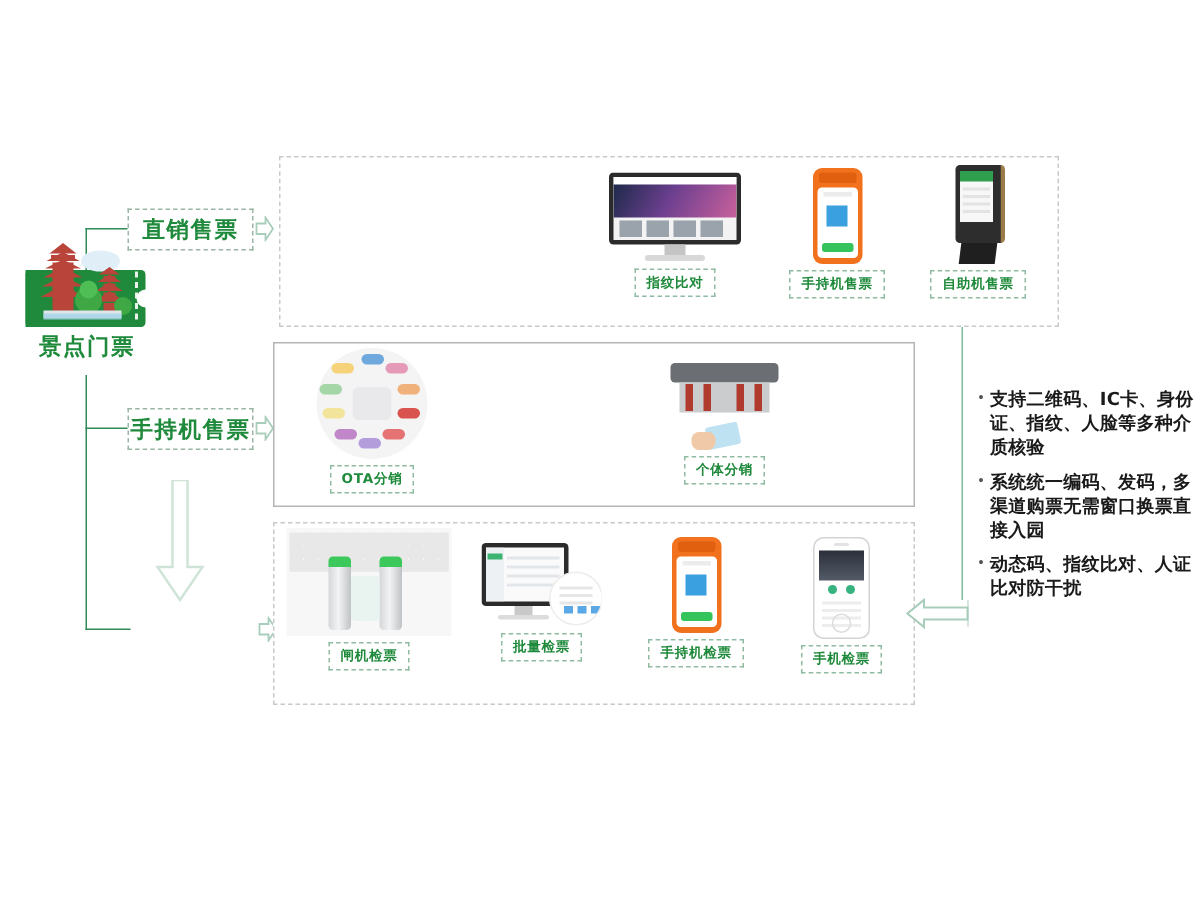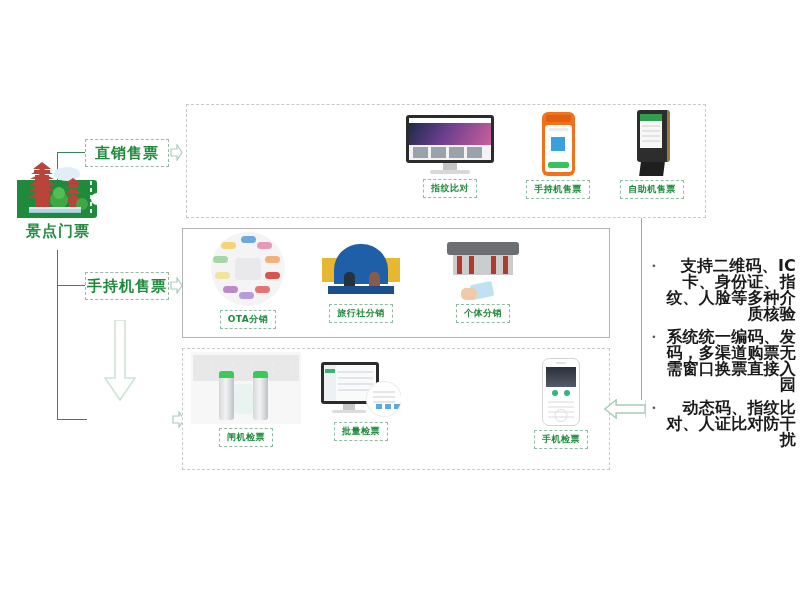--- a/index.html
+++ b/index.html
@@ -61,23 +61,22 @@
 
   
   #feature-panel{
     position:absolute;left:648px;top:258px;width:148px;
   }
   .feature-row{display:flex;margin-bottom:7px;}
   .feature-bullet{
     color:#555;font-size:9px;line-height:16px;width:12px;flex:none;text-align:center;
   }
   .feature-text{
-    color:#1a1a1a;font-size:16px;line-height:16px;font-weight:bold;
+    color:#1a1a1a;font-size:12px;line-height:16px;font-weight:bold;
     letter-spacing:.2px;
-    text-align:right;
   }
 
   
   .pic{position:relative;overflow:hidden;}
 
   
   .booth{width:95px;height:62px;background:linear-gradient(#b9b0a4,#cdc6bb 45%,#9b948a);}
   .booth .roof{position:absolute;left:4px;top:2px;right:4px;height:15px;background:#8e8377;}
   .booth .sign{position:absolute;left:30px;top:3px;width:50px;height:11px;background:#c4241f;}
   .booth .wall{position:absolute;left:6px;top:18px;right:6px;height:30px;background:#d7d0c4;}
@@ -312,31 +311,20 @@
       <div class="dot" style="background:#e57373;left:44px;top:54px;"></div>
       <div class="dot" style="background:#b39ddb;left:28px;top:60px;"></div>
       <div class="dot" style="background:#c188c9;left:12px;top:54px;"></div>
       <div class="dot" style="background:#f2e49a;left:4px;top:40px;"></div>
       <div class="dot" style="background:#a5d6a7;left:2px;top:24px;"></div>
       <div class="dot" style="background:#f6d37a;left:10px;top:10px;"></div>
     </div>
     <div class="item-label">OTA分销</div>
   </div>
 
-  <div class="item" style="left:315px;top:238px;width:92px;">
-    <div class="item-visual pic agency" style="width:78px;height:62px;">
-      <div class="shelfL"></div>
-        <div class="shelfR"></div>
-        <div class="back"></div>
-      <div class="p1"></div>
-        <div class="p2"></div>
-        <div class="desk"></div>
-    </div>
-    <div class="item-label">旅行社分销</div>
-  </div>
 
   <div class="item" style="left:438px;top:238px;width:90px;">
     <div class="item-visual pic temple" style="width:80px;height:62px;">
       <div class="roof2"></div>
       <div class="wallT"></div>
       <div class="pill" style="left:14px;"></div>
         <div class="pill" style="left:26px;"></div>
       <div class="pill" style="left:48px;"></div>
         <div class="pill" style="left:60px;"></div>
       <div class="card"></div>
@@ -377,20 +365,31 @@
           <div class="bln" style="top:14px;"></div>
         <div class="bln" style="top:19px;"></div>
         <div class="bbtn" style="left:9px;"></div>
           <div class="bbtn" style="left:18px;"></div>
         <div class="bbtn" style="left:27px;"></div>
       </div>
     </div>
     <div class="item-label">批量检票</div>
   </div>
 
+  <div class="item" style="left:418px;top:358px;width:92px;">
+    <div class="item-visual pic pos">
+      <div class="top"></div>
+      <div class="scr">
+          <div class="hd"></div>
+          <div class="qr"></div>
+          <div class="btn"></div>
+        </div>
+    </div>
+    <div class="item-label">手持机检票</div>
+  </div>
 
   <div class="item" style="left:516px;top:358px;width:90px;">
     <div class="item-visual pic phone">
       <div class="notch"></div>
         <div class="banner"></div>
       <div class="chip" style="left:9px;"></div>
         <div class="chip" style="left:21px;"></div>
       <div class="ln" style="top:42px;"></div>
         <div class="ln" style="top:47px;"></div>
       <div class="ln" style="top:52px;"></div>

